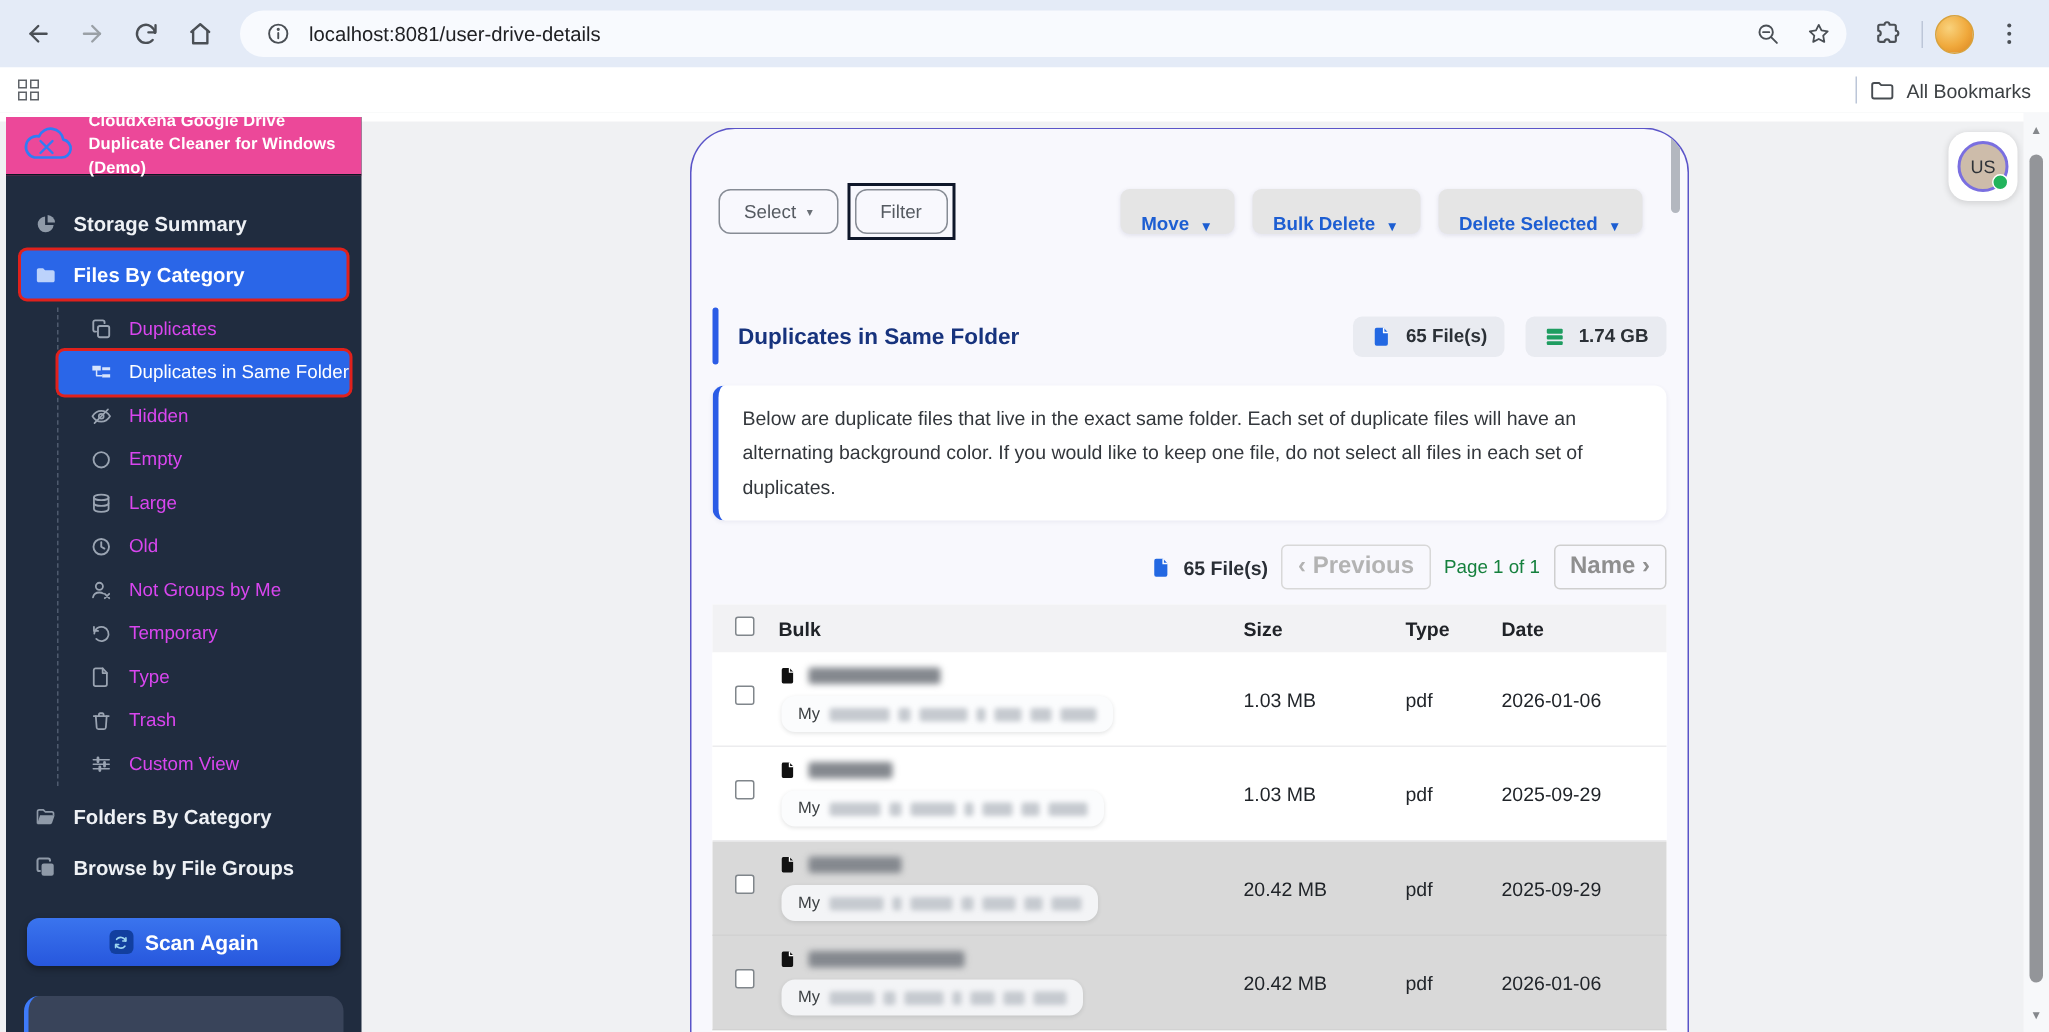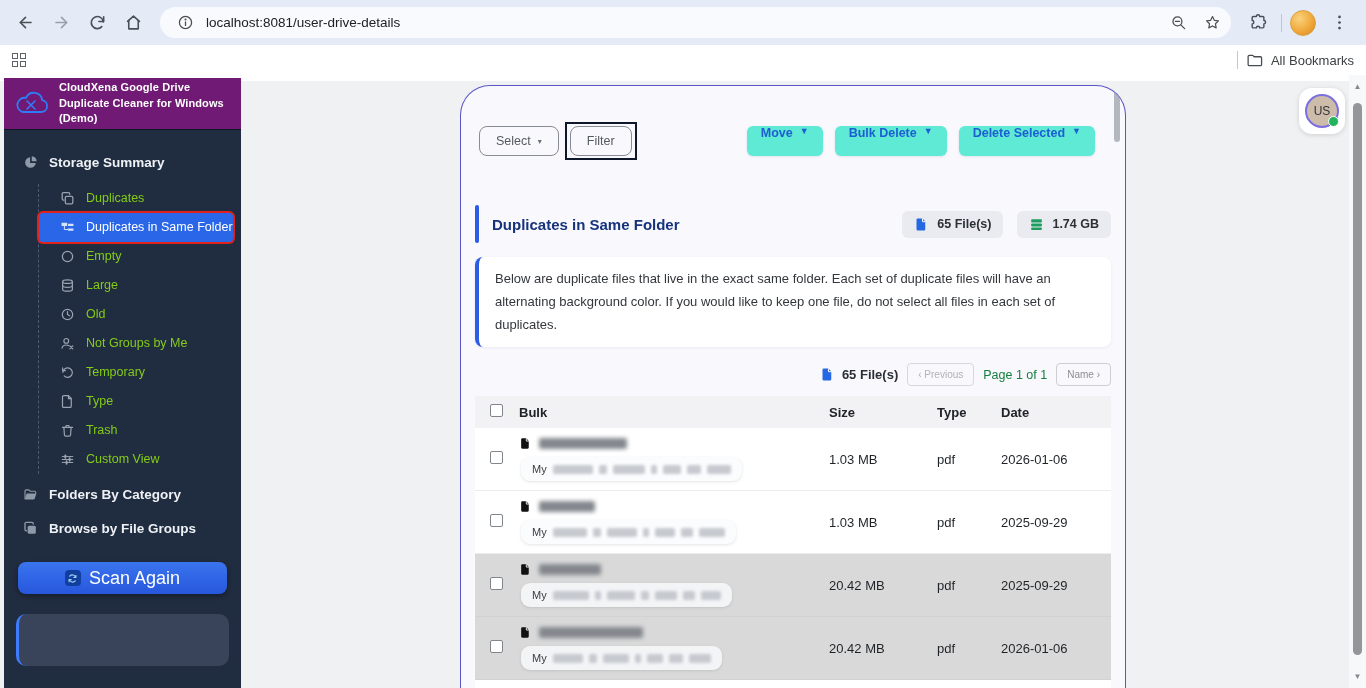--- a/index.html
+++ b/index.html
@@ -25,70 +25,70 @@
   .apps-grid span{border:1.7px solid #5f6368;box-sizing:border-box;display:block;}
   .bm-right{margin-left:auto;display:flex;align-items:center;gap:8px;color:#3c4043;font-size:13px;}
   .bm-right svg{width:17px;height:17px;color:#474c51;}
 
   
   .page{position:relative;width:1366px;height:613px;background:#f0f1f3;overflow:hidden;}
   .page-topstrip{position:absolute;left:0;top:0;width:100%;height:6px;background:#fff;z-index:1;}
 
   
   .sidebar{position:absolute;left:4px;top:3px;width:237px;height:610px;background:#202c3f;z-index:3;overflow:hidden;}
-  .logo-bar{height:52px;background:#701a75;display:flex;align-items:center;gap:9px;padding:18px 10px;box-sizing:border-box;border-bottom:1px solid #0d1622;}
+  .logo-bar{height:39px;background:#ec4899;display:flex;align-items:center;gap:9px;padding:18px 10px;box-sizing:border-box;border-bottom:1px solid #0d1622;}
   .logo-mark{width:36px;height:26px;color:#2f7df6;flex:0 0 auto;}
   .logo-title{color:#fff;font-size:11px;font-weight:bold;line-height:1.4;letter-spacing:.1px;}
   .nav{padding-top:14px;}
   .nav-item{display:flex;align-items:center;gap:11px;cursor:pointer;box-sizing:border-box;}
   .nav-item.main{margin:2px 10px 0 10px;padding:8px 8px;border-radius:4px;color:#eef1f5;font-size:13.5px;font-weight:bold;}
   .nav-item.main .nav-icon{color:#8f9aa8;}
   .nav-item.main.active{background:#2a66e8;color:#fff;}
   .nav-item.main.active .nav-icon{color:#bcd2fb;}
   .sub-group{margin-left:34px;border-left:1px dashed #4e5a6e;margin-top:6px;margin-bottom:4px;}
-  .nav-item.sub{padding:6.5px 8px 6.5px 20px;margin-right:8px;color:#84cc16;font-size:12.5px;}
+  .nav-item.sub{padding:6.5px 8px 6.5px 20px;margin-right:8px;color:#d946ef;font-size:12.5px;}
   .nav-item.sub .nav-icon{color:#9aa4b2;}
   .nav-item.sub.active{background:#2a66e8;color:#fff;border-radius:4px;}
   .nav-item.sub.active .nav-icon{color:#d7e4fc;}
   .nav-item.annotated{box-shadow:0 0 0 2px #e0211c;}
   .nav-icon{width:16px;height:16px;display:flex;align-items:center;justify-content:center;flex:0 0 auto;}
   .nav-icon svg{width:15px;height:15px;}
   .nav-label{line-height:15px;white-space:nowrap;}
-  .scan-btn{margin:18px 14px 0 14px;height:32px;border-radius:8px;background:linear-gradient(180deg,#3a74ee,#2757dd);color:#fff;font-size:18px;font-weight:normal;display:flex;align-items:center;justify-content:center;gap:8px;cursor:pointer;box-shadow:0 2px 5px rgba(0,0,0,.35);}
+  .scan-btn{margin:18px 14px 0 14px;height:32px;border-radius:8px;background:linear-gradient(180deg,#3a74ee,#2757dd);color:#fff;font-size:14px;font-weight:bold;display:flex;align-items:center;justify-content:center;gap:8px;cursor:pointer;box-shadow:0 2px 5px rgba(0,0,0,.35);}
   .scan-ic{width:16px;height:16px;border-radius:4px;background:#123f9f;display:flex;align-items:center;justify-content:center;color:#9ed6f0;}
   .scan-ic svg{width:11px;height:11px;}
   .side-card{margin:20px 12px 0 12px;height:52px;background:#39445a;border-left:3px solid #3e7bfa;border-radius:10px;padding:10px 12px;box-sizing:border-box;color:#c4cbd7;font-size:11.5px;display:flex;align-items:flex-start;gap:7px;overflow:hidden;}
 
   
   .panel{position:absolute;left:460px;top:10px;width:666px;height:603px;background:#f8f8fd;border:1.5px solid #5a54c8;border-bottom:none;border-radius:30px 30px 0 0;box-sizing:border-box;overflow:hidden;z-index:2;}
   .panel-thumb{position:absolute;top:4px;right:5px;width:6px;height:52px;background:#b3b7bf;border-radius:3px;}
   .ptoolbar{margin:36px 30px 0 18px;display:flex;align-items:center;}
   .btn-outline{height:30px;border:1px solid #878c95;border-radius:8px;background:transparent;color:#555a61;font-size:12.5px;padding:0 16px;display:inline-flex;align-items:center;gap:7px;cursor:pointer;font-family:inherit;}
   .caret-sm{font-size:8px;color:#6a6f76;}
   .red-box{display:inline-block;border:2px solid #0f172a;padding:2px 3px;margin-left:6px;}
   .tool-right{margin-left:auto;display:flex;gap:12px;}
-  .btn-action{height:30px;background:#5eead4;border:none;border-radius:6px;color:#1d5ed2;font-weight:bold;font-size:12.5px;padding:0 14px;display:inline-flex;align-items:flex-start;gap:7px;cursor:pointer;box-shadow:0 1px 3px rgba(80,80,120,.12);font-family:inherit;}
+  .btn-action{height:30px;background:#e5e5e5;border:none;border-radius:6px;color:#1d5ed2;font-weight:bold;font-size:12.5px;padding:0 14px;display:inline-flex;align-items:flex-end;gap:7px;cursor:pointer;box-shadow:0 1px 3px rgba(80,80,120,.12);font-family:inherit;}
   .caret-blue{font-size:9px;color:#1d5ed2;}
 
   .psection{margin:0 14px;}
   .sec-head{margin-top:45px;display:flex;align-items:center;}
   .blue-bracket{width:4px;height:38px;border-radius:4px;background:#2b5ce6;margin-right:13px;flex:0 0 auto;}
   .sec-title{font-size:15px;font-weight:bold;color:#17337d;}
   .head-pills{margin-left:auto;display:flex;gap:14px;}
   .pill{background:#e9ebf1;border-radius:6px;padding:6px 12px;display:flex;align-items:center;gap:8px;font-size:12.5px;font-weight:bold;color:#2b3036;}
   .pill svg{width:15px;height:15px;}
   .ic-blue{color:#2368e2;}
   .ic-green{color:#1f9d61;}
 
   .desc-card{margin-top:14px;background:#fff;border-left:4px solid #2b5ce6;border-radius:8px;padding:11px 16px;font-size:13px;color:#33373c;line-height:1.75;box-shadow:0 1px 3px rgba(70,70,110,.08);}
 
   .pag-row{margin-top:16px;display:flex;align-items:center;justify-content:flex-end;gap:9px;font-size:13px;color:#2a2f36;}
   .pag-count{display:flex;align-items:center;gap:7px;font-weight:bold;}
   .pag-count svg{width:15px;height:15px;}
-  .pag-btn{border:1px solid #cfcfcf;border-radius:4px;background:transparent;padding:5px 10px;font-size:10px;color:#8f8f8f;cursor:pointer;font-family:inherit;}
+  .pag-btn{border:1px solid #cfcfcf;border-radius:4px;background:transparent;padding:5px 10px;font-size:16px;color:#8f8f8f;cursor:pointer;font-family:inherit;font-weight:bold;}
   .pag-btn.disabled{color:#b3b3b3;border-color:#d8d8d8;}
   .pag-page{font-size:12.5px;color:#15803d;}
 
   
   .dtable{margin-top:10px;background:#fff;}
   .thead,.trow{display:grid;grid-template-columns:44px 1fr 108px 64px 110px;align-items:center;}
   .thead{height:32px;background:#f2f2f4;font-size:13px;font-weight:bold;color:#202328;}
   .trow{min-height:62px;background:#fff;border-bottom:1px solid #ececee;}
   .trow.shaded{background:#d9d9d9;border-bottom-color:#d2d2d2;}
   .cbx{width:13px;height:13px;border:1.5px solid #80868b;border-radius:2px;background:#fff;display:inline-block;box-sizing:border-box;margin-left:15px;cursor:pointer;}
@@ -211,38 +211,56 @@
       <div class="nav">
           <div class="nav-item main">
             <span class="nav-icon">
               <svg viewBox="0 0 24 24" width="1em" height="1em" fill="none" stroke="currentColor" stroke-width="2" stroke-linecap="round" stroke-linejoin="round">
                 <path d="M11.3 3.6a8.5 8.5 0 1 0 9.1 9.1h-9.1z" fill="currentColor" stroke="none"></path>
                 <path d="M14 2.1a8.6 8.6 0 0 1 7.9 7.9H14z" fill="currentColor" stroke="none"></path>
               </svg>
             </span>
             <span class="nav-label">Storage Summary</span>
           </div>
+          <div class="nav-item main active annotated">
+            <span class="nav-icon">
+              <svg viewBox="0 0 24 24" width="1em" height="1em" fill="none" stroke="currentColor" stroke-width="2" stroke-linecap="round" stroke-linejoin="round">
+                <path d="M2.5 6.4c0-1.1.9-2 2-2h4.7l2 2.2h8.3c1.1 0 2 .9 2 2v8.9c0 1.1-.9 2-2 2h-15c-1.1 0-2-.9-2-2z" fill="currentColor" stroke="none"></path>
+              </svg>
+            </span>
+            <span class="nav-label">Files By Category</span>
+          </div>
           <div class="sub-group">
             <div class="nav-item sub">
               <span class="nav-icon">
                 <svg viewBox="0 0 24 24" width="1em" height="1em" fill="none" stroke="currentColor" stroke-width="2" stroke-linecap="round" stroke-linejoin="round">
                   <rect x="8.5" y="8.5" width="12" height="12" rx="2"></rect>
                   <path d="M15.5 5.5v-1a2 2 0 0 0-2-2h-8a2 2 0 0 0-2 2v8a2 2 0 0 0 2 2h1"></path>
                 </svg>
               </span>
               <span class="nav-label">Duplicates</span>
             </div>
             <div class="nav-item sub active annotated">
               <span class="nav-icon">
                 <svg viewBox="0 0 24 24" width="1em" height="1em" fill="none" stroke="currentColor" stroke-width="2" stroke-linecap="round" stroke-linejoin="round">
                   <path d="M2.5 4.5h9v5h-9zM13 6h8.5v3.4H13zM13 13.6h8.5V17H13z" fill="currentColor" stroke="none"></path>
                   <path d="M7 9.8v5.5h5.5" stroke-width="1.6"></path>
                 </svg>
               </span>
               <span class="nav-label">Duplicates in Same Folder</span>
+            </div>
+            <div class="nav-item sub">
+              <span class="nav-icon">
+                <svg viewBox="0 0 24 24" width="1em" height="1em" fill="none" stroke="currentColor" stroke-width="1.8" stroke-linecap="round" stroke-linejoin="round">
+                  <path d="M2.6 12S6.2 6.2 12 6.2 21.4 12 21.4 12 17.8 17.8 12 17.8 2.6 12 2.6 12z"></path>
+                  <circle cx="12" cy="12" r="2.6"></circle>
+                  <path d="M4.8 19.4l14.4-14.8"></path>
+                </svg>
+              </span>
+              <span class="nav-label">Hidden</span>
             </div>
             <div class="nav-item sub">
               <span class="nav-icon">
                 <svg viewBox="0 0 24 24" width="1em" height="1em" fill="none" stroke="currentColor" stroke-width="2" stroke-linecap="round" stroke-linejoin="round">
                   <circle cx="12" cy="12" r="8.2"></circle>
                 </svg>
               </span>
               <span class="nav-label">Empty</span>
             </div>
             <div class="nav-item sub">

